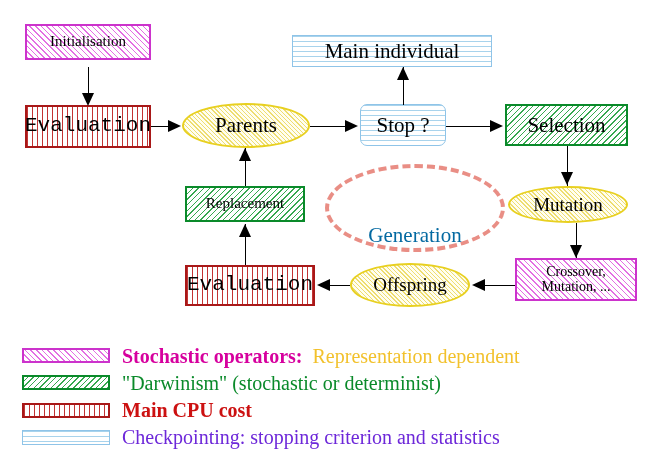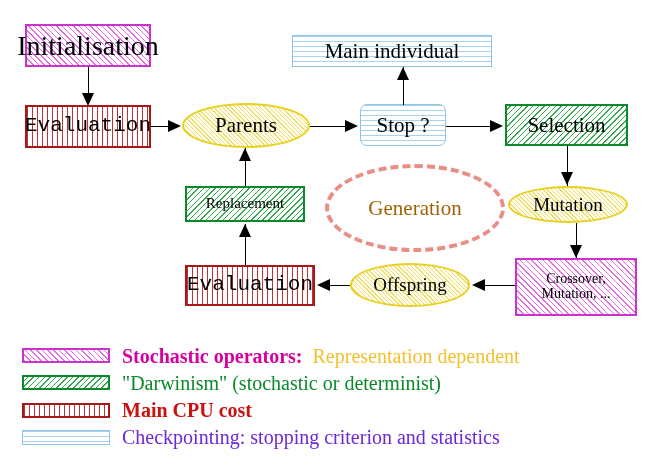--- a/index.html
+++ b/index.html
@@ -79,23 +79,23 @@
 
   .rounded { border-radius: 7px; }
   .ellipse { border-radius: 50%; }
 
   .gen-ellipse {
     position: absolute;
     box-sizing: border-box;
     border: 4px dashed #E98E85;
     border-radius: 50%;
     display: flex;
-    align-items: center;
+    align-items: flex-end;
     justify-content: center;
-    color: #a16207;
+    color: #0369a1;
   }
 
   
   .line-h, .line-v {
     position: absolute;
     background: #000000;
   }
   .line-h { height: 1px; }
   .line-v { width: 1px; }
 
@@ -141,21 +141,21 @@
   .lg-gold    { color: #F2C12C; }
   .lg-green   { color: #0A8A2A; }
   .lg-red     { color: #CC1111; font-weight: bold; }
   .lg-blue    { color: #6d28d9; }
 </style>
 </head>
 <body>
 
 <div id="canvas">
 
-  <div class="node fill-magenta" style="left:25px; top:24px; width:126px; height:43px; font-size:28px;">
+  <div class="node fill-magenta" style="left:25px; top:24px; width:126px; height:36px; font-size:15px;">
     <span>Initialisation</span>
   </div>
 
   <div class="node fill-red" style="left:25px; top:105px; width:126px; height:43px; font-size:21px;">
     <span>Evaluation</span>
   </div>
 
   <div class="node fill-yellow ellipse" style="left:182px; top:103px; width:128px; height:45px; font-size:21px;">
     <span>Parents</span>
   </div>
@@ -169,21 +169,21 @@
   </div>
 
   <div class="node fill-green" style="left:505px; top:104px; width:123px; height:42px; font-size:21px;">
     <span>Selection</span>
   </div>
 
   <div class="node fill-yellow ellipse" style="left:508px; top:186px; width:120px; height:37px; font-size:19px;">
     <span>Mutation</span>
   </div>
 
-  <div class="node fill-magenta" style="left:515px; top:258px; width:122px; height:58px; font-size:14px;">
+  <div class="node fill-magenta" style="left:515px; top:258px; width:122px; height:43px; font-size:14px;">
     <span>Crossover,
 Mutation, ...</span>
   </div>
 
   <div class="node fill-yellow ellipse" style="left:350px; top:263px; width:120px; height:44px; font-size:19px;">
     <span>Offspring</span>
   </div>
 
   <div class="node fill-red" style="left:185px; top:265px; width:130px; height:41px; font-size:21px;">
     <span>Evaluation</span>

